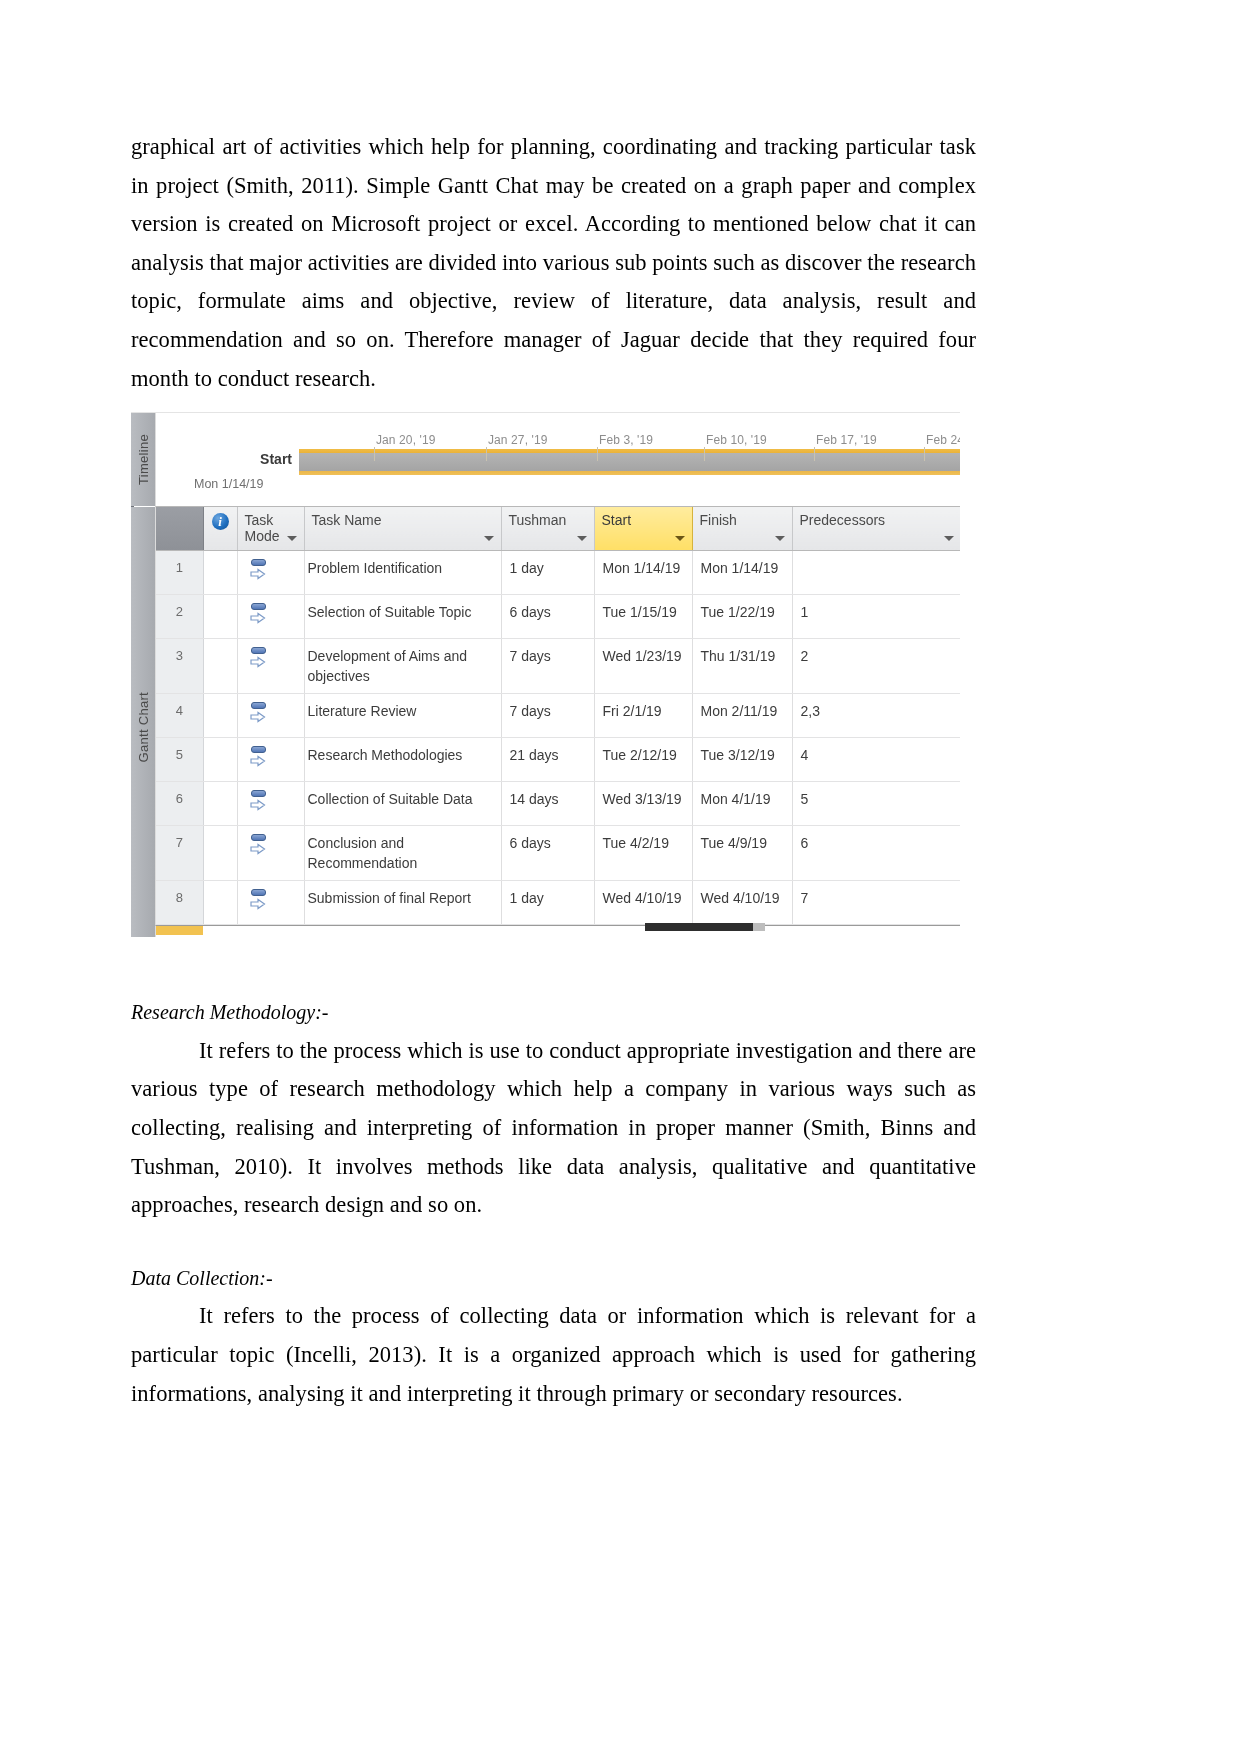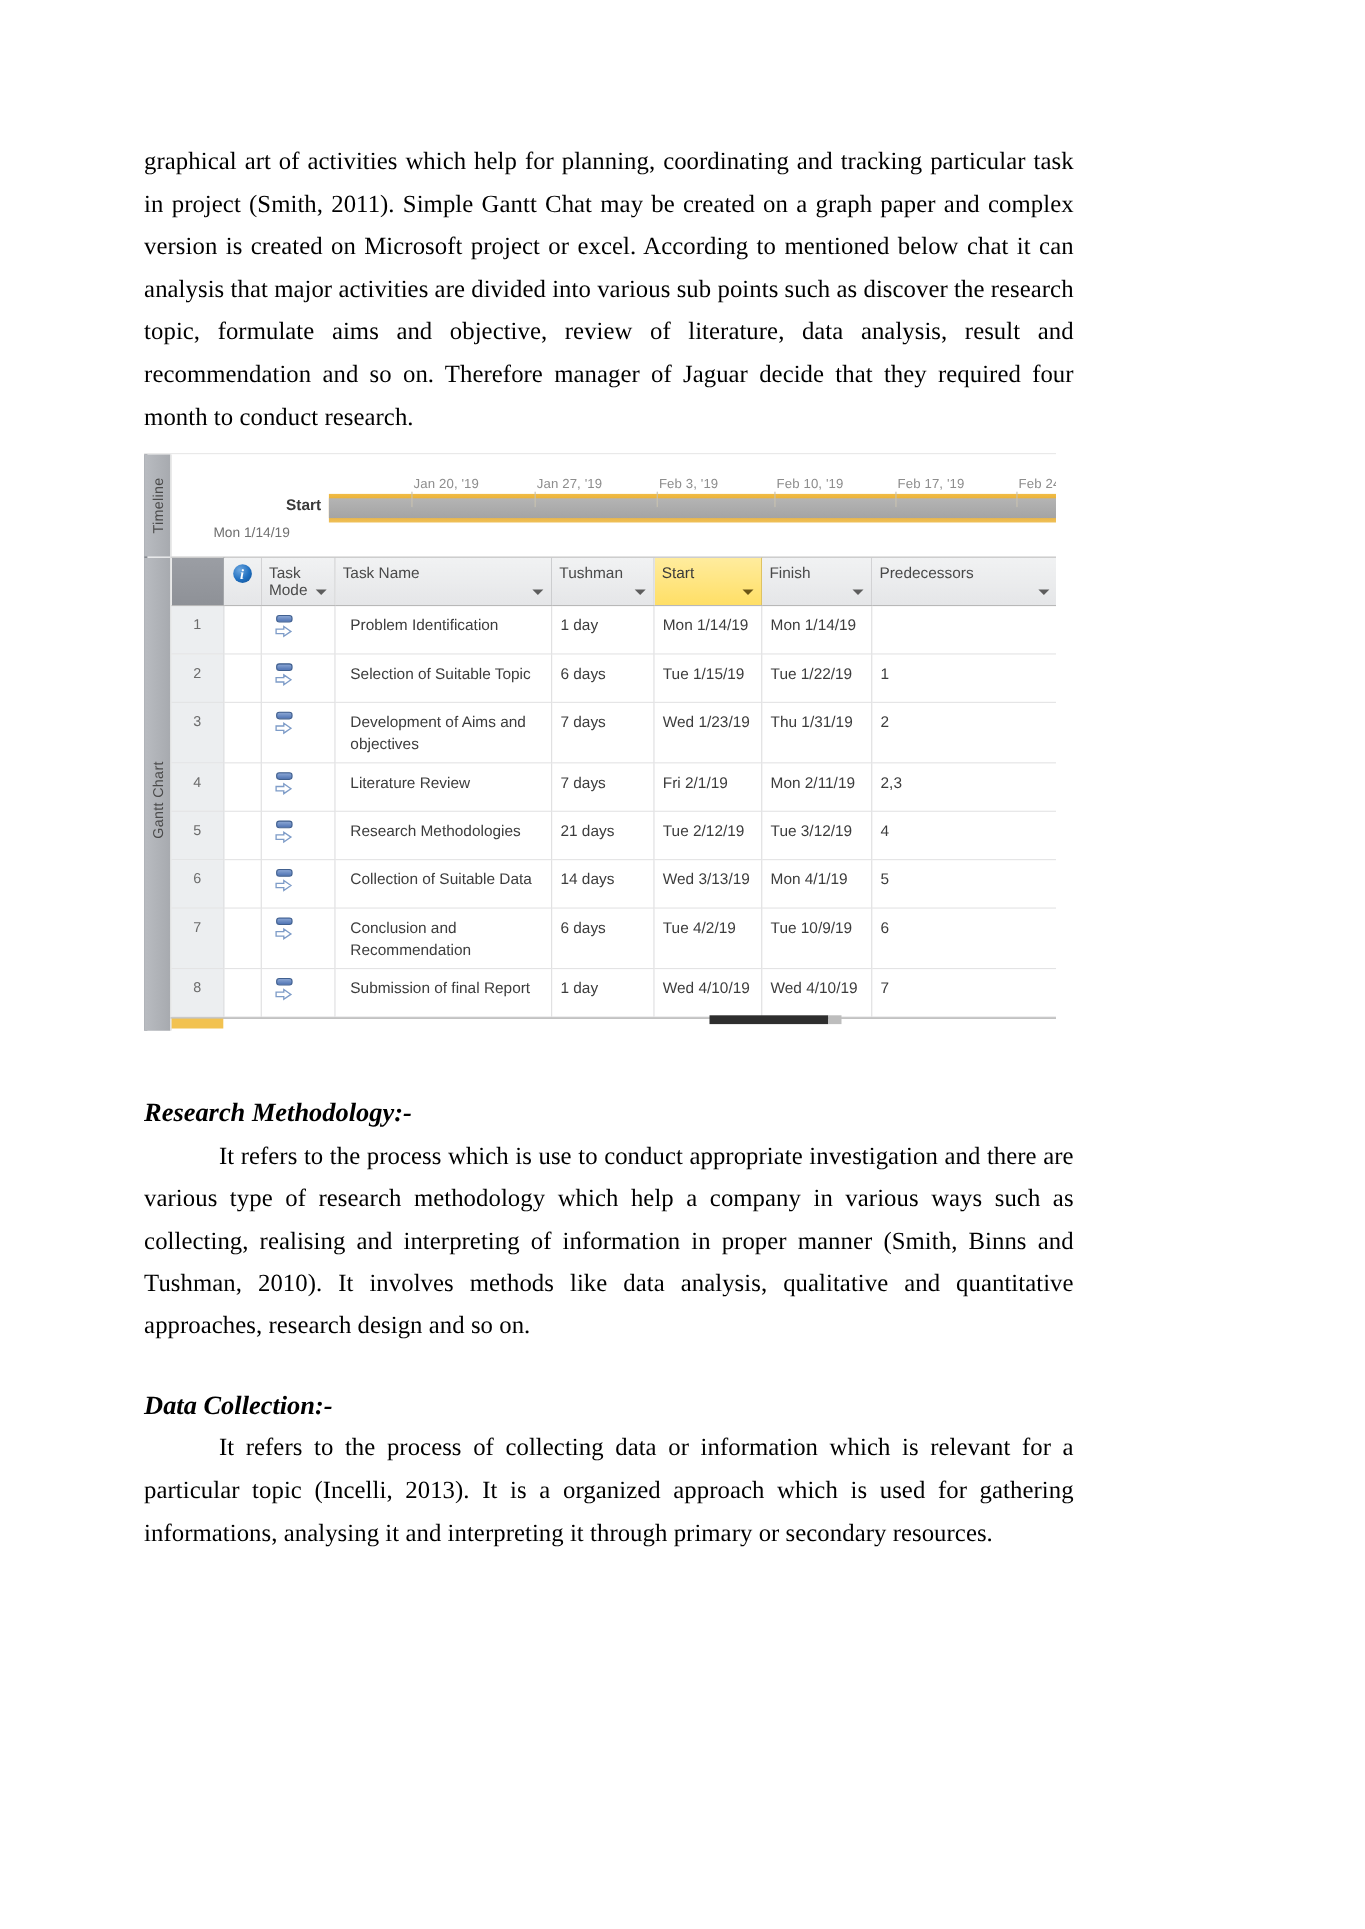--- a/index.html
+++ b/index.html
@@ -26,22 +26,22 @@
     margin: 0;
     font-size: 22.5px;
     line-height: 38.6px;
     text-align: justify;
     color: #000000;
     letter-spacing: 0.05px;
   }
   p.body-text.indent { text-indent: 68px; }
   .section-head {
     margin: 0;
-    font-size: 24px;
-    font-weight: bold;
+    font-size: 20px;
+    font-weight: normal;
     font-style: italic;
     color: #000000;
     line-height: 38.6px;
   }
   .spacer-2 { height: 56px; }
   .spacer-3 { height: 34px; }
 
   
   .project-shot {
     position: relative;
@@ -223,21 +223,21 @@
   }
   tbody td.td-id {
     background: #eceef0;
     color: #6c6c6c;
     text-align: center;
     border-right: 1px solid #d4d6d9;
     font-size: 13px;
     padding-left: 0; padding-right: 0;
   }
   tbody td.td-mode { text-align: left; padding-left: 11px; }
-  tbody td.td-name { padding-left: 14px; }
+  tbody td.td-name { padding-left: 3px; }
 
   
   .mode-icon { position: relative; display: inline-block; width: 22px; height: 24px; }
   .mode-icon .bar {
     position: absolute; left: 2px; top: 1px;
     width: 15px; height: 7px; border-radius: 3px;
     background: linear-gradient(to bottom,#8aa6d4 0%,#5175b5 100%);
     border: 1px solid #41608f;
     box-sizing: border-box;
   }
@@ -449,21 +449,21 @@
                 <td class="td-id">7</td>
                 <td></td>
                 <td class="td-mode"><span class="mode-icon"><span class="bar"></span><span class="arrow">
                       <svg width="16" height="12" viewBox="0 0 16 12">
                         <path d="M1 4 H8 V1.5 L14.5 6 L8 10.5 V8 H1 Z" fill="#ffffff" stroke="#7e9cc8" stroke-width="1.2"></path>
                       </svg>
                     </span></span></td>
                 <td class="td-name">Conclusion and Recommendation</td>
                 <td>6 days</td>
                 <td>Tue 4/2/19</td>
-                <td>Tue 10/9/19</td>
+                <td>Tue 4/9/19</td>
                 <td>6</td>
               </tr>
               <tr>
                 <td class="td-id">8</td>
                 <td></td>
                 <td class="td-mode"><span class="mode-icon"><span class="bar"></span><span class="arrow">
                       <svg width="16" height="12" viewBox="0 0 16 12">
                         <path d="M1 4 H8 V1.5 L14.5 6 L8 10.5 V8 H1 Z" fill="#ffffff" stroke="#7e9cc8" stroke-width="1.2"></path>
                       </svg>
                     </span></span></td>

